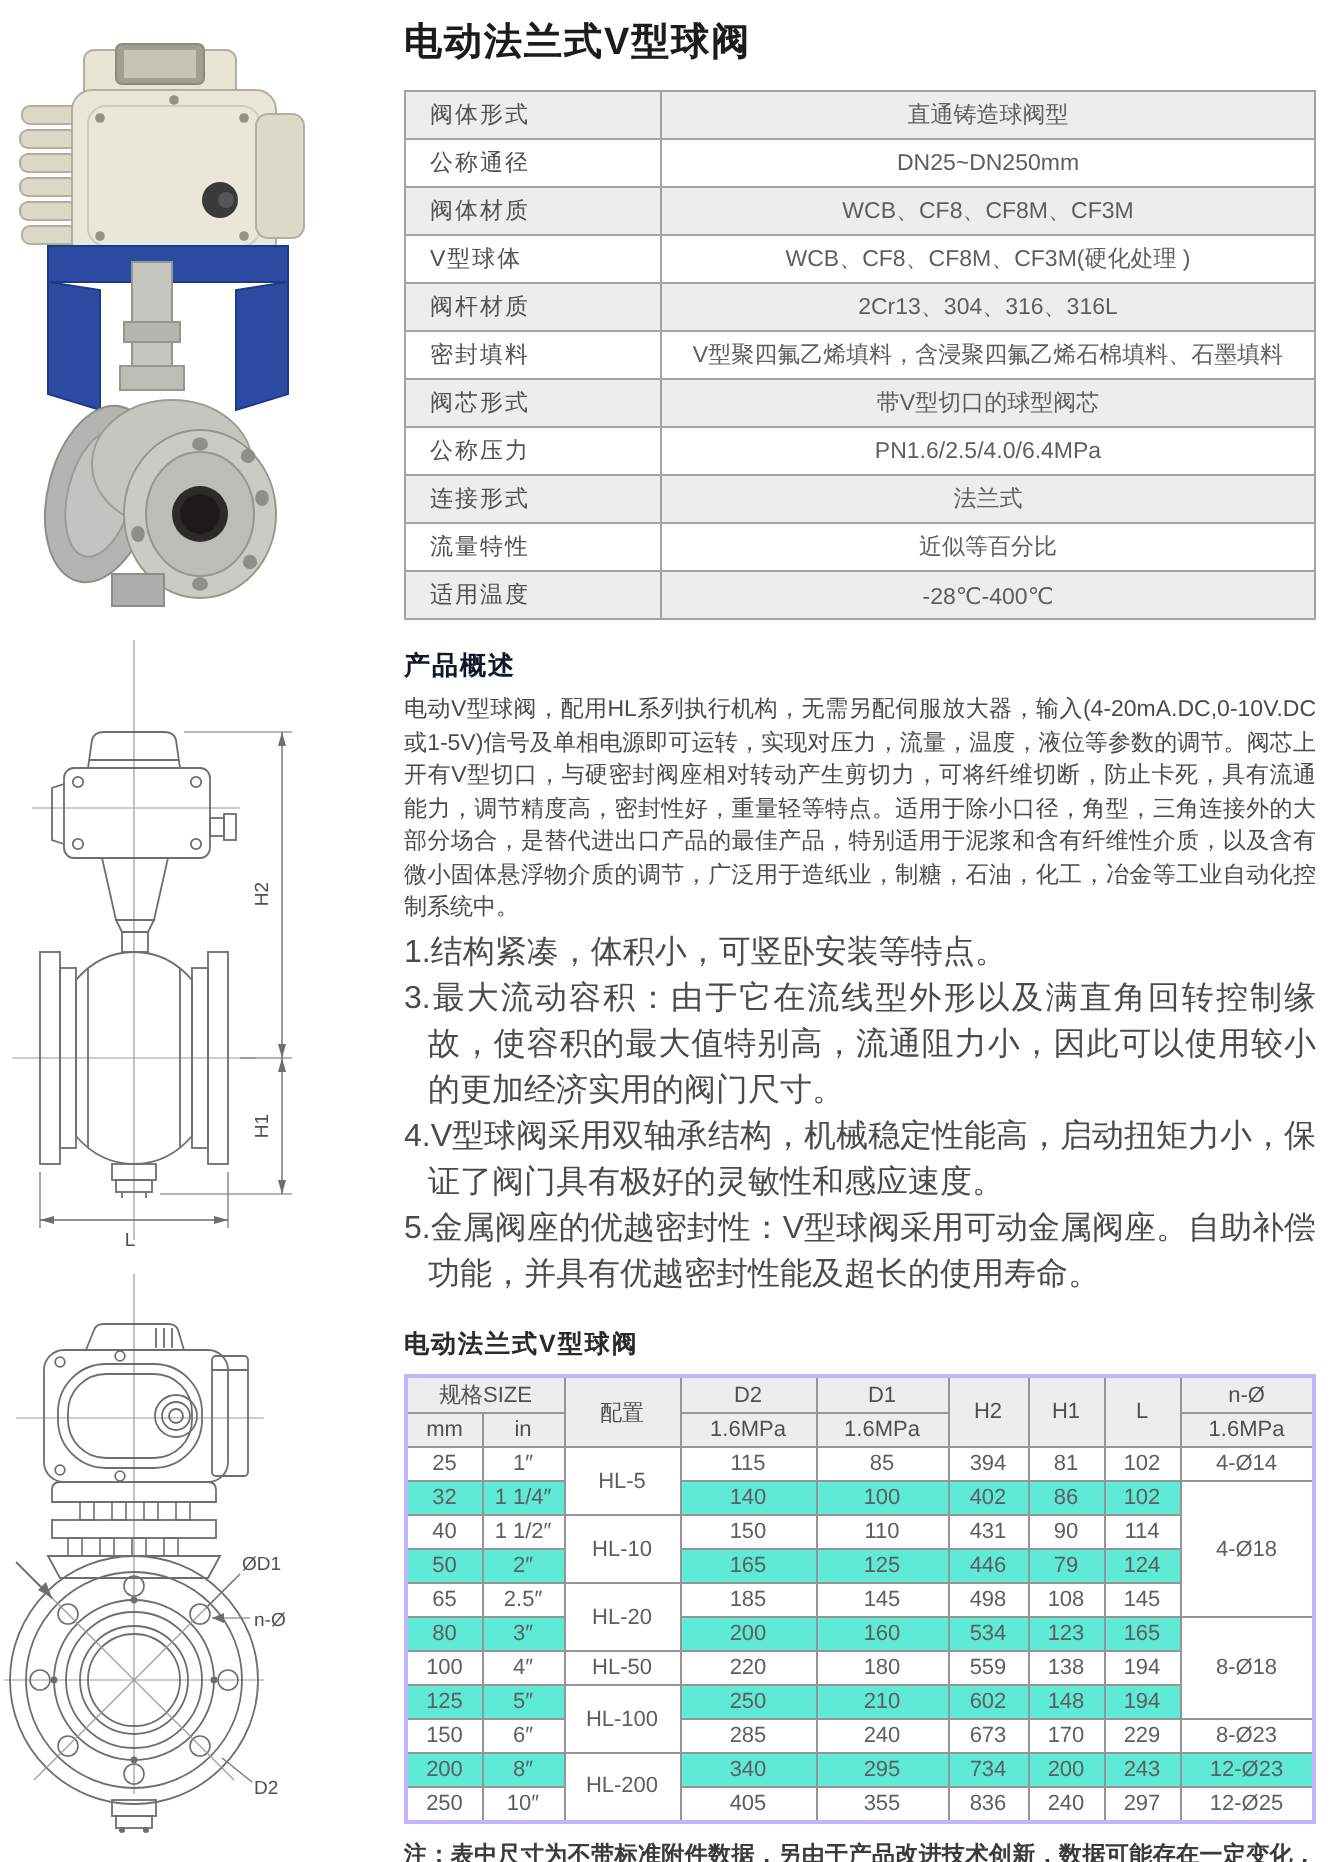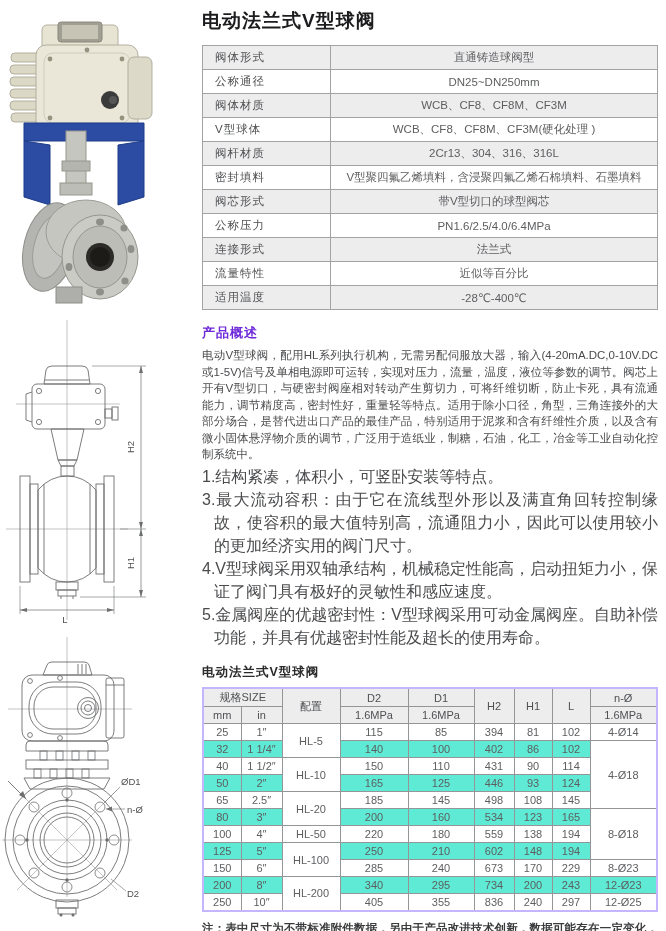--- a/index.html
+++ b/index.html
@@ -30,21 +30,21 @@
   table { border-collapse:collapse; width:100%; }
 
   
   table.spec-table { font-size:11.5px; }
   table.spec-table td { border:1px solid #a2a3a5; height:24px; padding:1px 4px; }
   table.spec-table td.label { width:128px; padding-left:12px; color:#4f5052; letter-spacing:1px; }
   table.spec-table td.value { text-align:center; color:#5d5e60; }
   table.spec-table tr.alt { background:#ededee; }
 
   
-  h2.sec { font-size:13px; font-weight:bold; color:#6d28d9; margin:14px 0 5px 0; letter-spacing:1px; }
+  h2.sec { font-size:13px; font-weight:bold; color:#0f172a; margin:14px 0 5px 0; letter-spacing:1px; }
   p.body-text {
     font-size:11.5px; line-height:1.44; text-align:justify; margin:0; color:#4a4b4d;
   }
   ul.features { margin:2px 0 0 0; padding:0; list-style:none;
     font-size:16px; line-height:1.44; color:#4a4b4d; text-align:justify; }
   ul.features li { padding-left:12px; text-indent:-12px; }
 
   
   h3.dim-title { font-size:12.5px; font-weight:bold; color:#2a2a2c; margin:15px 0 6px 0; letter-spacing:1px; }
   table.dim-table { font-size:11px; text-align:center; color:#5d5e60; border:2px solid #c4b5fd; }
@@ -399,21 +399,21 @@
             <td>431</td>
             <td>90</td>
             <td>114</td>
           </tr>
           <tr class="alt">
             <td>50</td>
             <td>2″</td>
             <td>165</td>
             <td>125</td>
             <td>446</td>
-            <td>93</td>
+            <td>79</td>
             <td>124</td>
           </tr>
           <tr>
             <td>65</td>
             <td>2.5″</td>
             <td rowspan="2" class="merge">HL-20</td>
             <td>185</td>
             <td>145</td>
             <td>498</td>
             <td>108</td>

